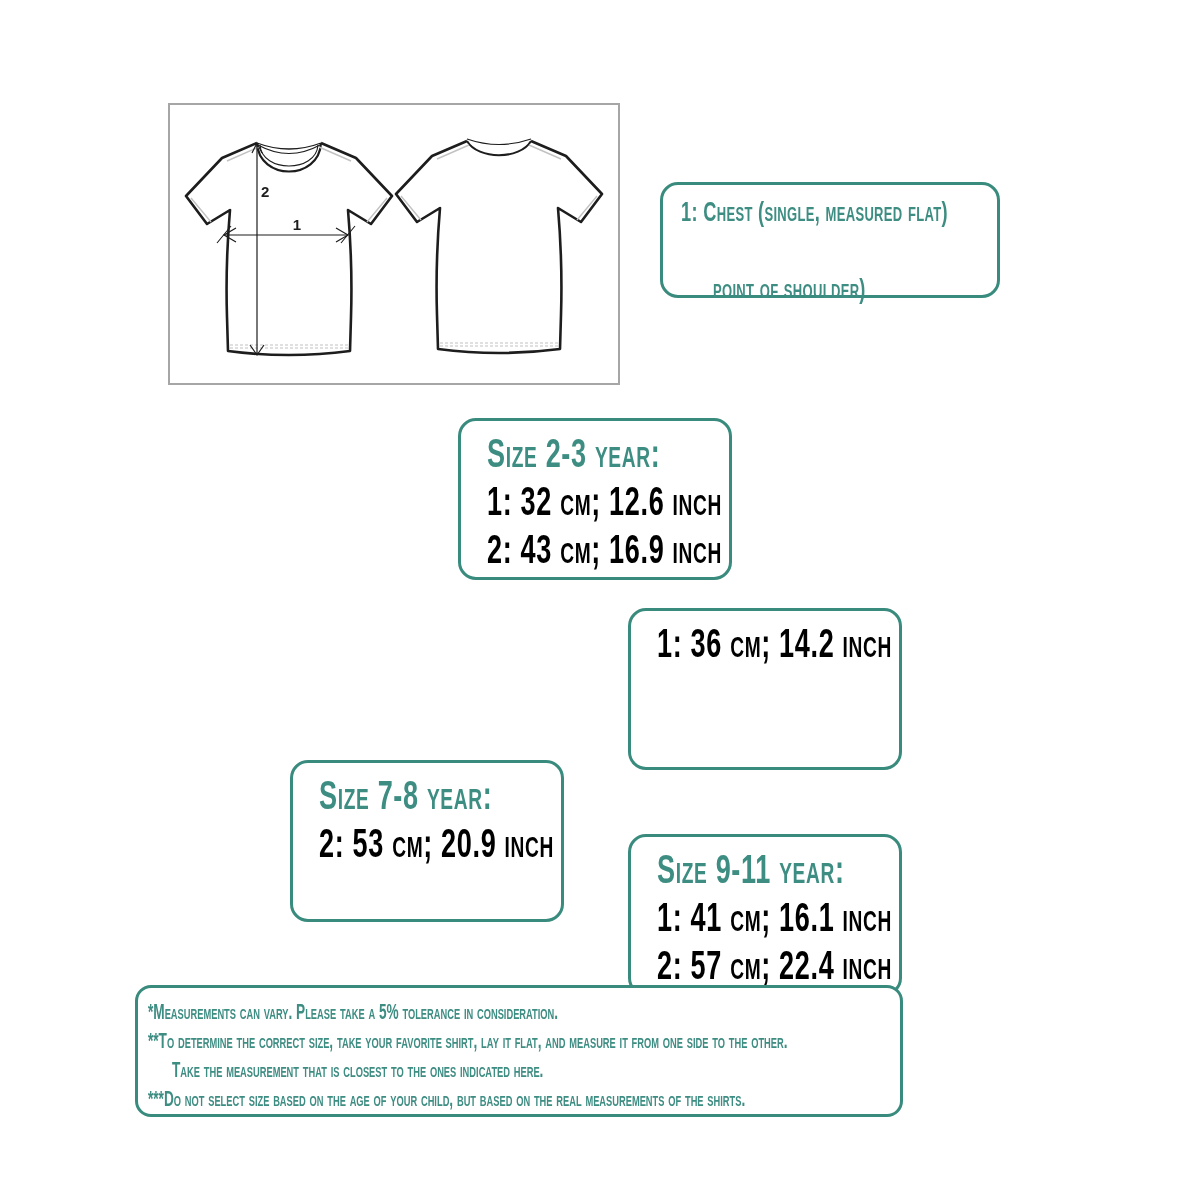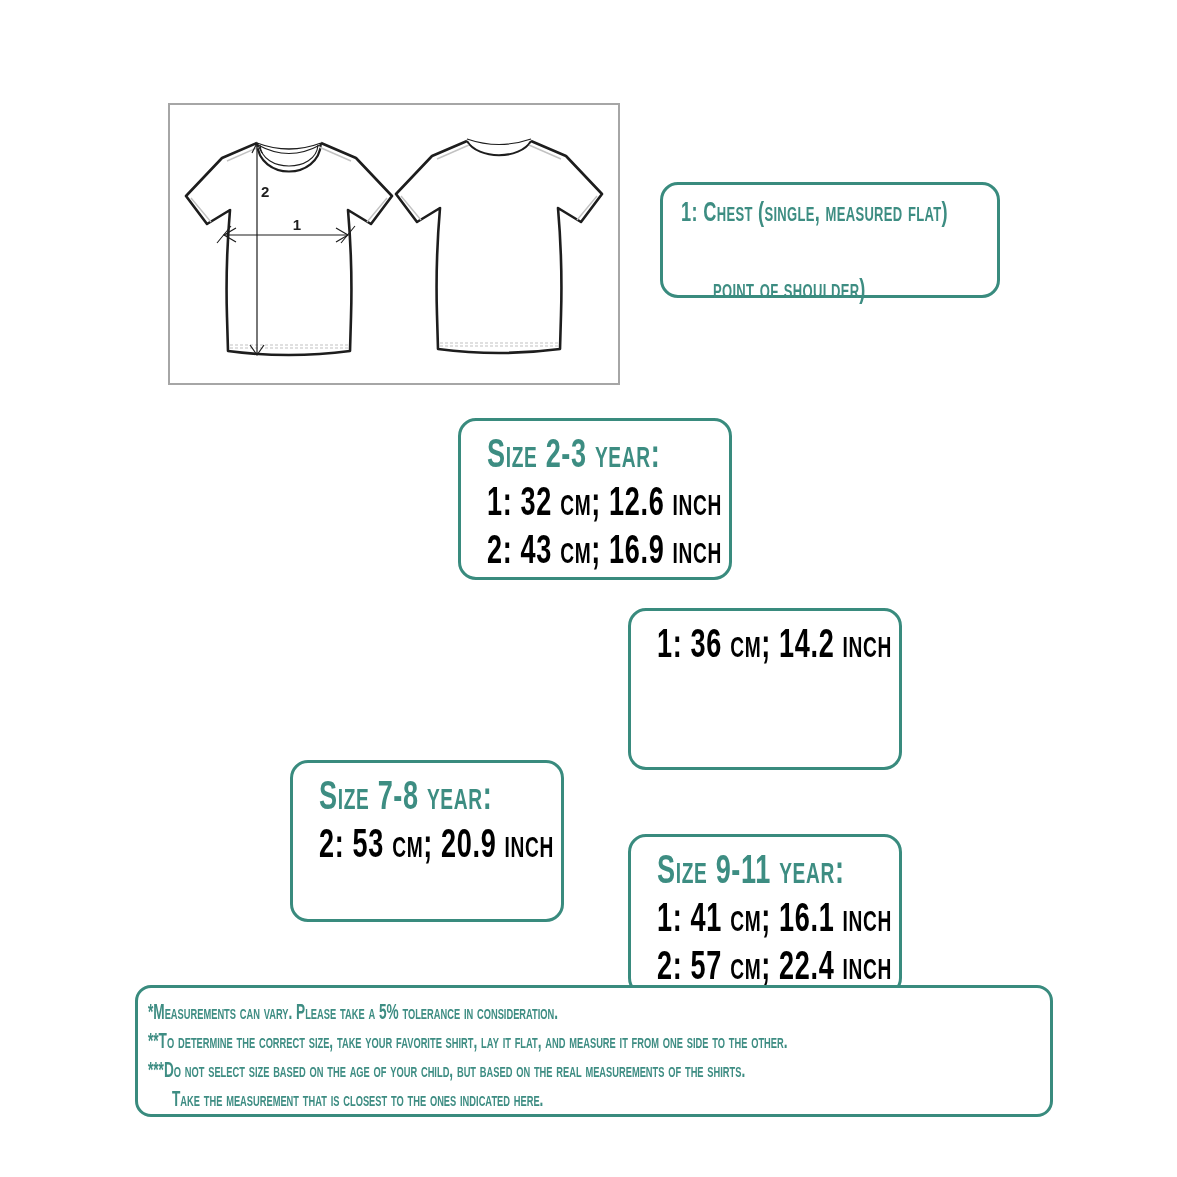--- a/index.html
+++ b/index.html
@@ -28,21 +28,21 @@
   .size-box .line{font-size:41px;line-height:48px;letter-spacing:1px;}
   .size-box .cond{transform:scaleX(.66);}
   .size-box .title{color:#3d8d82;}
   .size-box .meas{color:#000000;}
   .sb0{left:458px;top:418px;}
   .sb1{left:290px;top:608px;}
   .sb2{left:628px;top:608px;}
   .sb3{left:290px;top:760px;}
   .sb4{left:628px;top:802px;margin-top:32px;}
   
-  .notes{left:135px;top:985px;width:918px;height:132px;padding:9px 0 0 10px;border-radius:16px;}
+  .notes{left:135px;top:985px;width:768px;height:132px;padding:9px 0 0 10px;border-radius:16px;}
   .notes .line{font-size:22px;line-height:29px;color:#3e8d83;}
   .notes .cond{transform:scaleX(.62);}
   .notes .indent{padding-left:24px;}
   
   svg text{
     font-family:"Liberation Sans",sans-serif;font-weight:700;
     font-size:15px;fill:#1d1d1d;
   }
   .ink{stroke:#1d1d1d;fill:none;}
   .gray{stroke:#c2c2c2;fill:none;}
@@ -128,17 +128,17 @@
 
   <div class="box size-box sb4">
     <div class="line title"><span class="cond">Size 9-11 year:</span></div>
     <div class="line meas"><span class="cond">1: 41 cm; 16.1 inch</span></div>
     <div class="line meas"><span class="cond">2: 57 cm; 22.4 inch</span></div>
   </div>
 
   <div class="box notes">
     <div class="line"><span class="cond">*Measurements can vary. Please take a 5% tolerance in consideration.</span></div>
     <div class="line"><span class="cond">**To determine the correct size, take your favorite shirt, lay it flat, and measure it from one side to the other.</span></div>
+    <div class="line indent"><span class="cond">Take the measurement that is closest to the ones indicated here.</span></div>
     <div class="line"><span class="cond">***Do not select size based on the age of your child, but based on the real measurements of the shirts.</span></div>
-    <div class="line indent"><span class="cond">Take the measurement that is closest to the ones indicated here.</span></div>
   </div>
 
 </div>
 
 </body></html>

